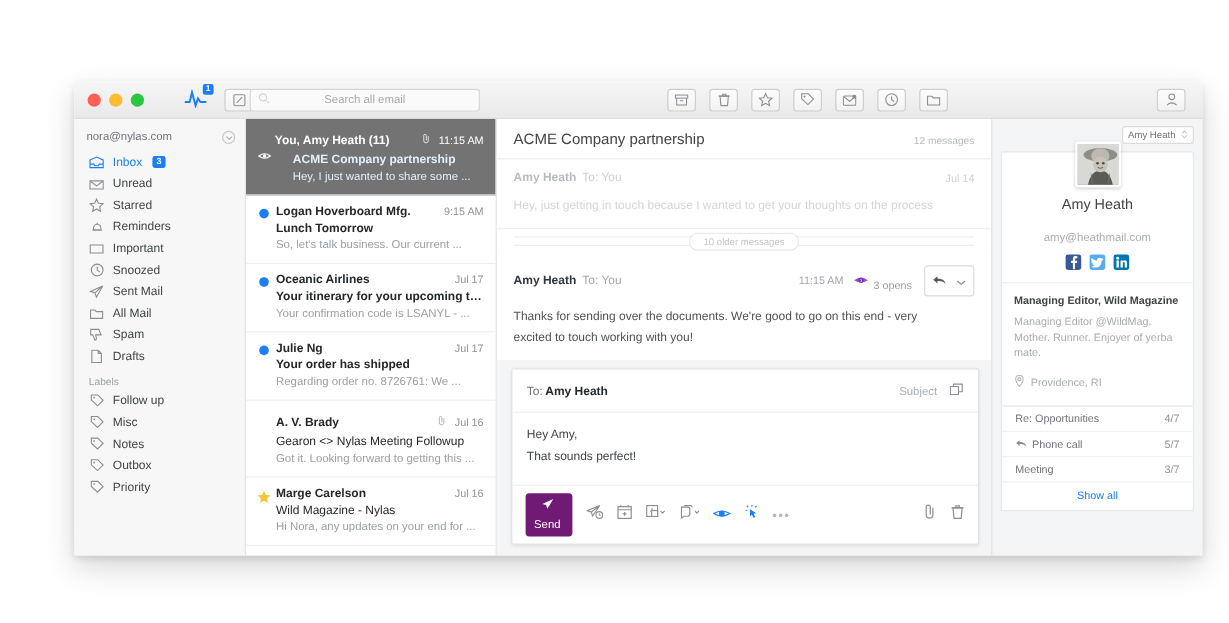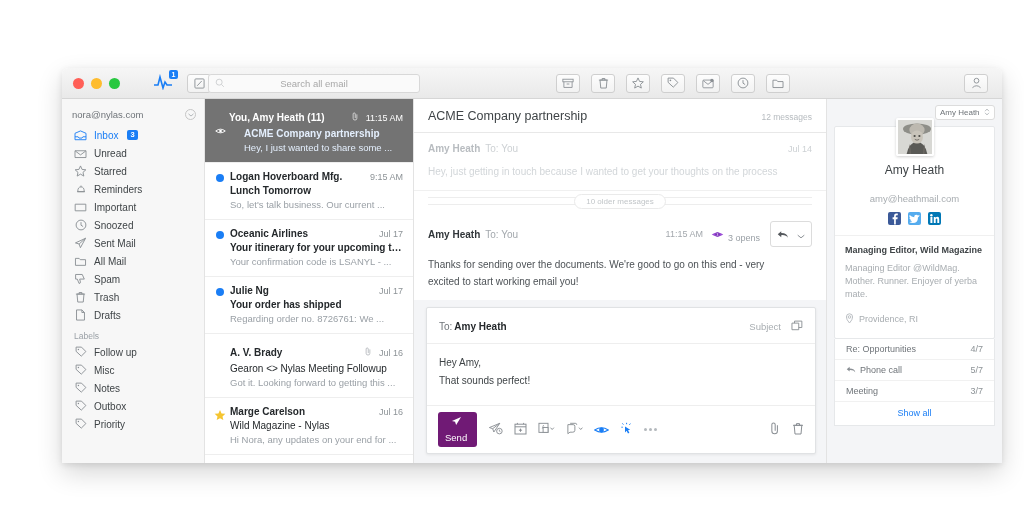--- a/index.html
+++ b/index.html
@@ -45,21 +45,21 @@
   .tb-btn {
     width: 24px; height: 19px;
     background: linear-gradient(#fdfdfd,#f2f2f2);
     border: 1px solid #cfcfcf; border-radius: 3px;
     display: flex; align-items: center; justify-content: center;
   }
   .compose-btn { margin-left: 14px; }
 
   .searchbar {
     position: absolute; left: 146px;
-    width: 212px; height: 19px;
+    width: 192px; height: 19px;
     background: #fafafa; border: 1px solid #d8d8d8;
     border-radius: 3px;
     display: flex; align-items: center; justify-content: space-between;
   }
   .searchbar .sicon { margin-left: 6px; opacity: .45; }
   .searchbar .sph {
     flex: 1; text-align: center;
     font-size: 9.5px; color: #a8a8a8;
     margin-right: 16px;
   }
@@ -465,29 +465,20 @@
 
       <div class="nav-item">
         <span class="ico">
           <svg width="13" height="12" viewBox="0 0 13 13">
               <path d="M1.2 1.6 H8.4 L10.6 6.6 H5.6 L6.4 9.6 Q6.4 11.4 5 11.4 L3 6.6 H1.2 Z" fill="none" stroke="#8a8f94" stroke-width="1"></path>
             </svg>
         </span>
         <span class="lbl">Spam</span>
       </div>
 
-      <div class="nav-item">
-        <span class="ico">
-          <svg width="11" height="12" viewBox="0 0 12 13">
-              <path d="M2.2 3.3 H9.8 L9 12 H3 Z" fill="none" stroke="#8a8f94" stroke-width="1"></path>
-              <path d="M1 3.3 H11 M4.5 3.3 V1.6 H7.5 V3.3" fill="none" stroke="#8a8f94" stroke-width="1"></path>
-            </svg>
-        </span>
-        <span class="lbl">Trash</span>
-      </div>
 
       <div class="nav-item">
         <span class="ico">
           <svg width="11" height="12" viewBox="0 0 11 13">
               <path d="M1.2 1 H7 L9.8 3.8 V12 H1.2 Z M7 1 V3.8 H9.8" fill="none" stroke="#8a8f94" stroke-width="1"></path>
             </svg>
         </span>
         <span class="lbl">Drafts</span>
       </div>
 
@@ -663,21 +654,21 @@
             </span>
             <span>
               <svg width="8" height="5" viewBox="0 0 9 5">
                   <path d="M0.8 1 L4.5 4 L8.2 1" fill="none" stroke="#8a8f94" stroke-width="1.1"></path>
                 </svg>
             </span>
           </span>
         </div>
         <div class="mc-body">
           <div>Thanks for sending over the documents. We're good to go on this end - very</div>
-          <div>excited to start working email you!</div>
+          <div>excited to touch working with you!</div>
         </div>
       </div>
 
       <div class="compose">
         <div class="cp-head">
           <span class="cp-to">
             <span>To:</span><b>Amy Heath</b>
           </span>
           <span class="cp-spacer"></span>
           <span class="cp-subject">Subject</span>

